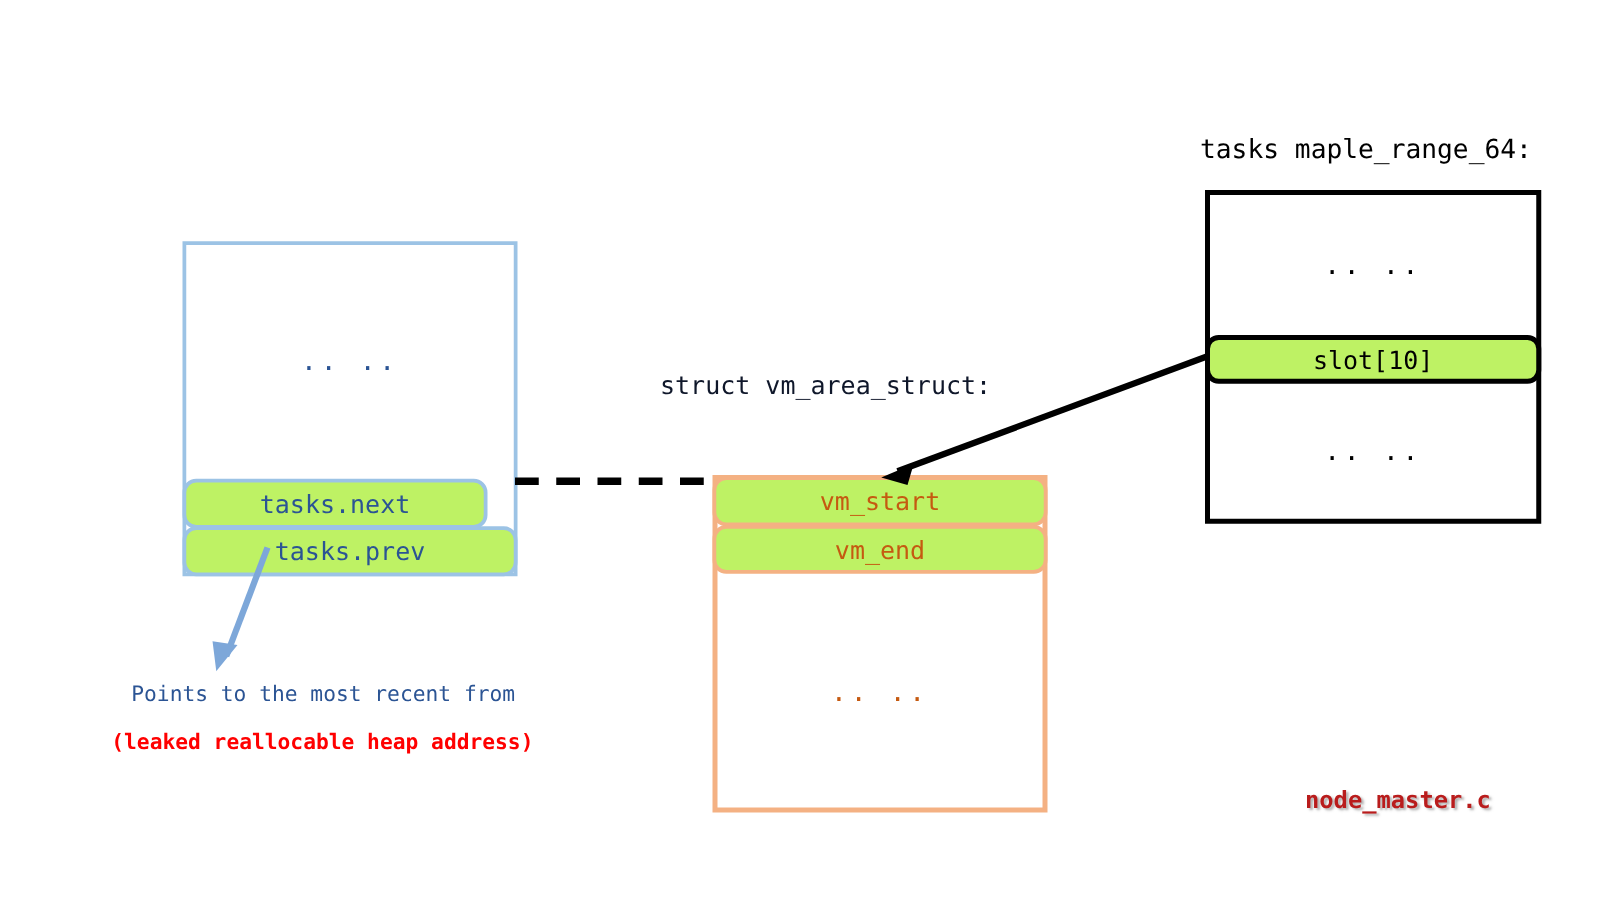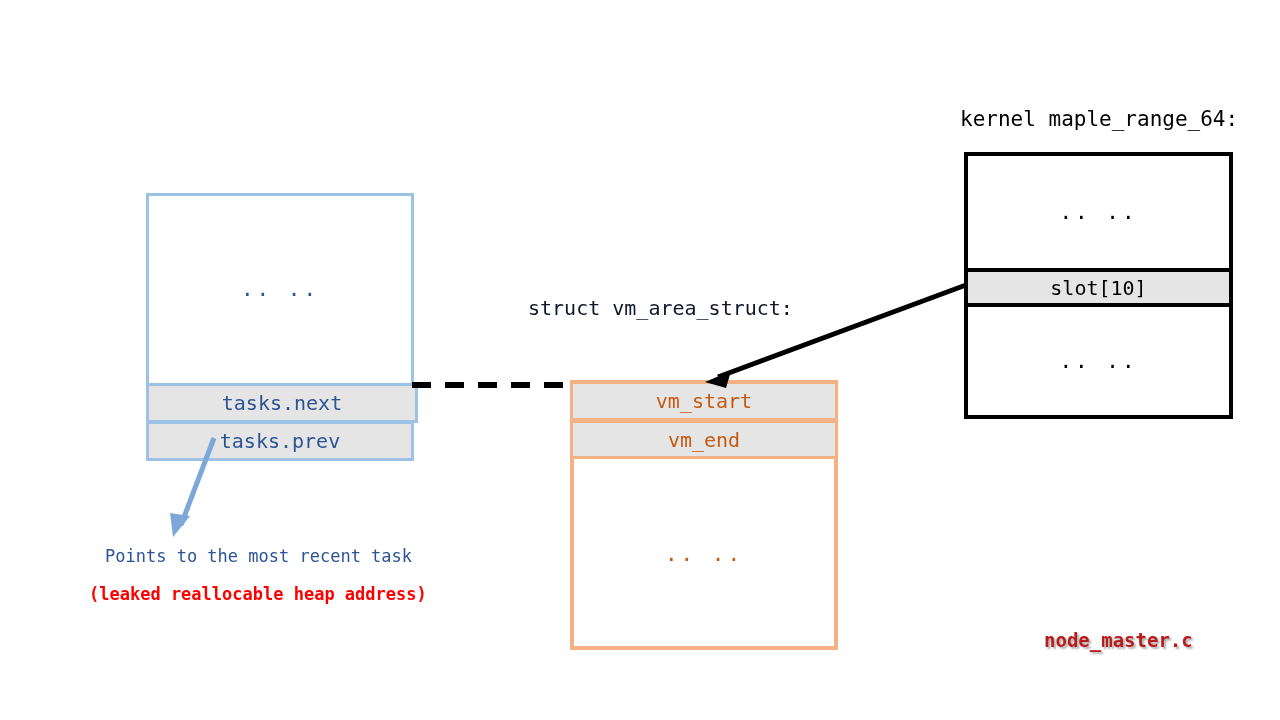--- a/index.html
+++ b/index.html
@@ -27,21 +27,22 @@
     box-sizing: border-box;
     background: transparent;
   }
   .row {
     position: absolute;
     box-sizing: border-box;
     display: flex;
     align-items: center;
     justify-content: center;
     white-space: pre;
-    background: #e5e5e5;
+    background: #bef264;
+    border-radius: 11px;
   }
   .fillcell {
     position: absolute;
     box-sizing: border-box;
     display: flex;
     align-items: center;
     justify-content: center;
     white-space: pre;
   }
   svg.overlay {
@@ -74,21 +75,21 @@
     top: 196px;
     width: 268px;
     height: 186px;
     font-size: 21px;
     color: #2b5494;
     letter-spacing: 3px;
   }
   #task-next {
     left: 146px;
     top: 383px;
-    width: 272px;
+    width: 244px;
     height: 40px;
     border: 3px solid #9cc3e5;
     font-size: 20px;
     color: #2b5494;
   }
   #task-prev {
     left: 146px;
     top: 421px;
     width: 268px;
     height: 40px;
@@ -220,35 +221,35 @@
 
 
   <div class="boxframe" id="task-box"></div>
 
   <div class="fillcell" id="task-dots">.. ..</div>
 
   <div class="row" id="task-next">tasks.next</div>
 
   <div class="row" id="task-prev">tasks.prev</div>
 
-  <div class="lbl" id="note-line1">Points to the most recent task</div>
+  <div class="lbl" id="note-line1">Points to the most recent from</div>
 
   <div class="lbl" id="note-line2">(leaked reallocable heap address)</div>
 
   <div class="lbl" id="vma-title">struct vm_area_struct:</div>
 
   <div class="boxframe" id="vma-box"></div>
 
   <div class="row" id="vma-start">vm_start</div>
 
   <div class="row" id="vma-end">vm_end</div>
 
   <div class="fillcell" id="vma-dots">.. ..</div>
 
-  <div class="lbl" id="maple-title">kernel maple_range_64:</div>
+  <div class="lbl" id="maple-title">tasks maple_range_64:</div>
 
   <div class="boxframe" id="maple-box"></div>
 
   <div class="fillcell" id="maple-dots-top">.. ..</div>
 
   <div class="row" id="maple-slot">slot[10]</div>
 
   <div class="fillcell" id="maple-dots-bottom">.. ..</div>
 
   <div class="lbl" id="src-file">node_master.c</div>

